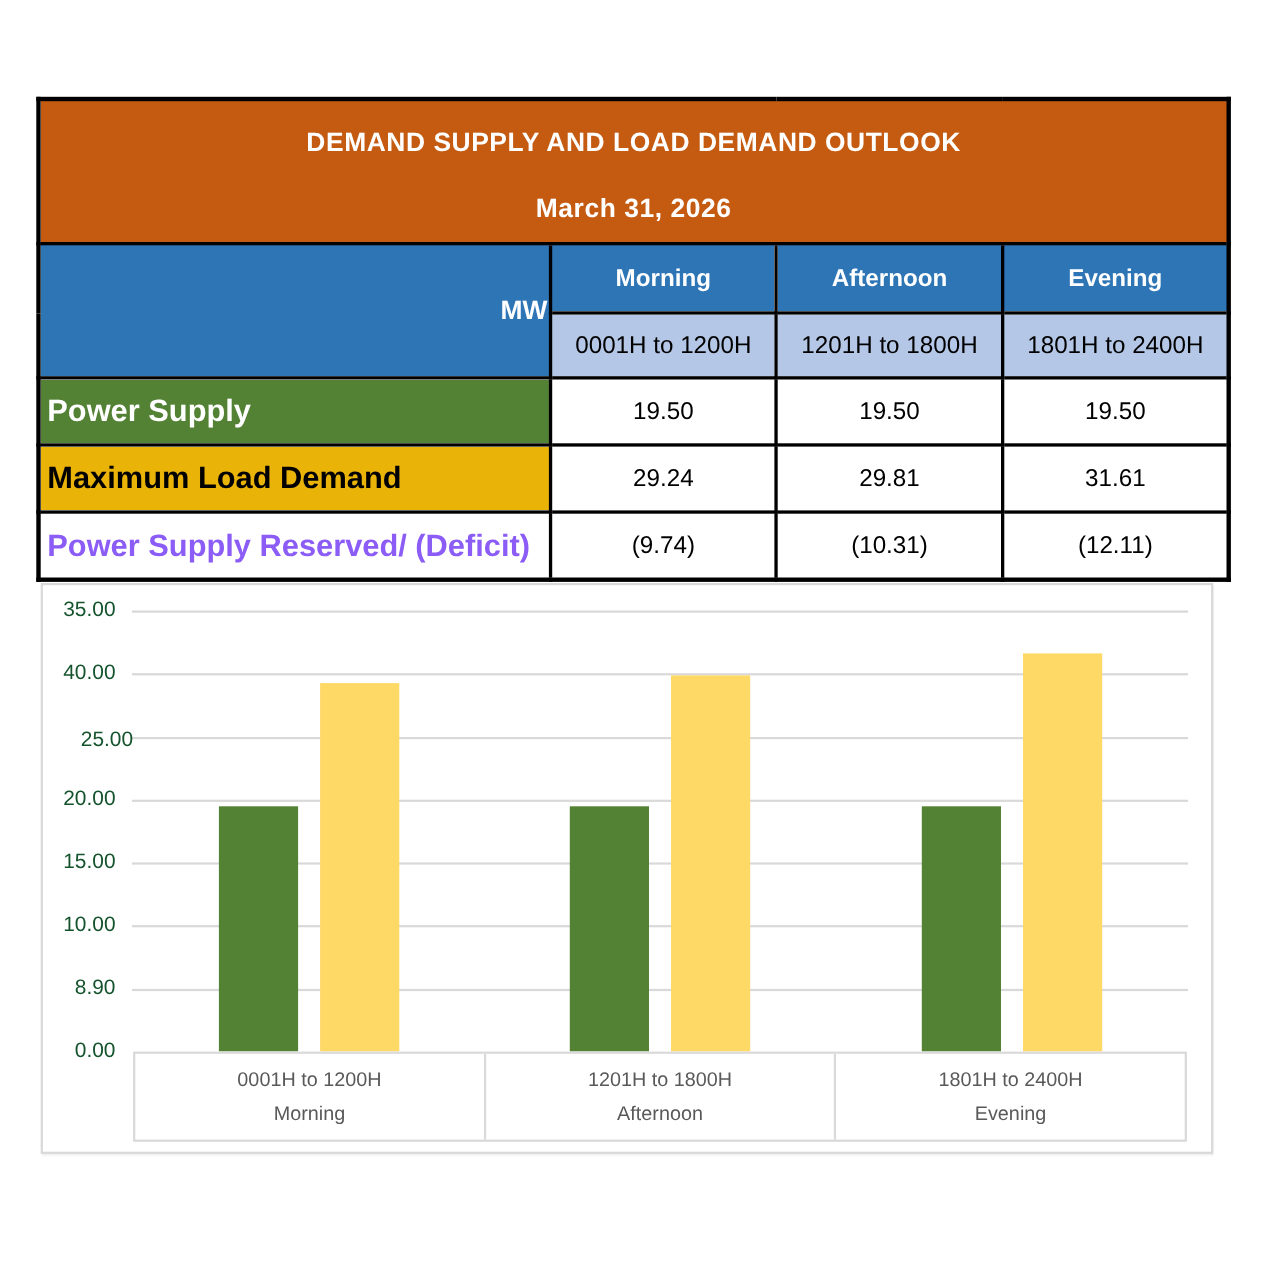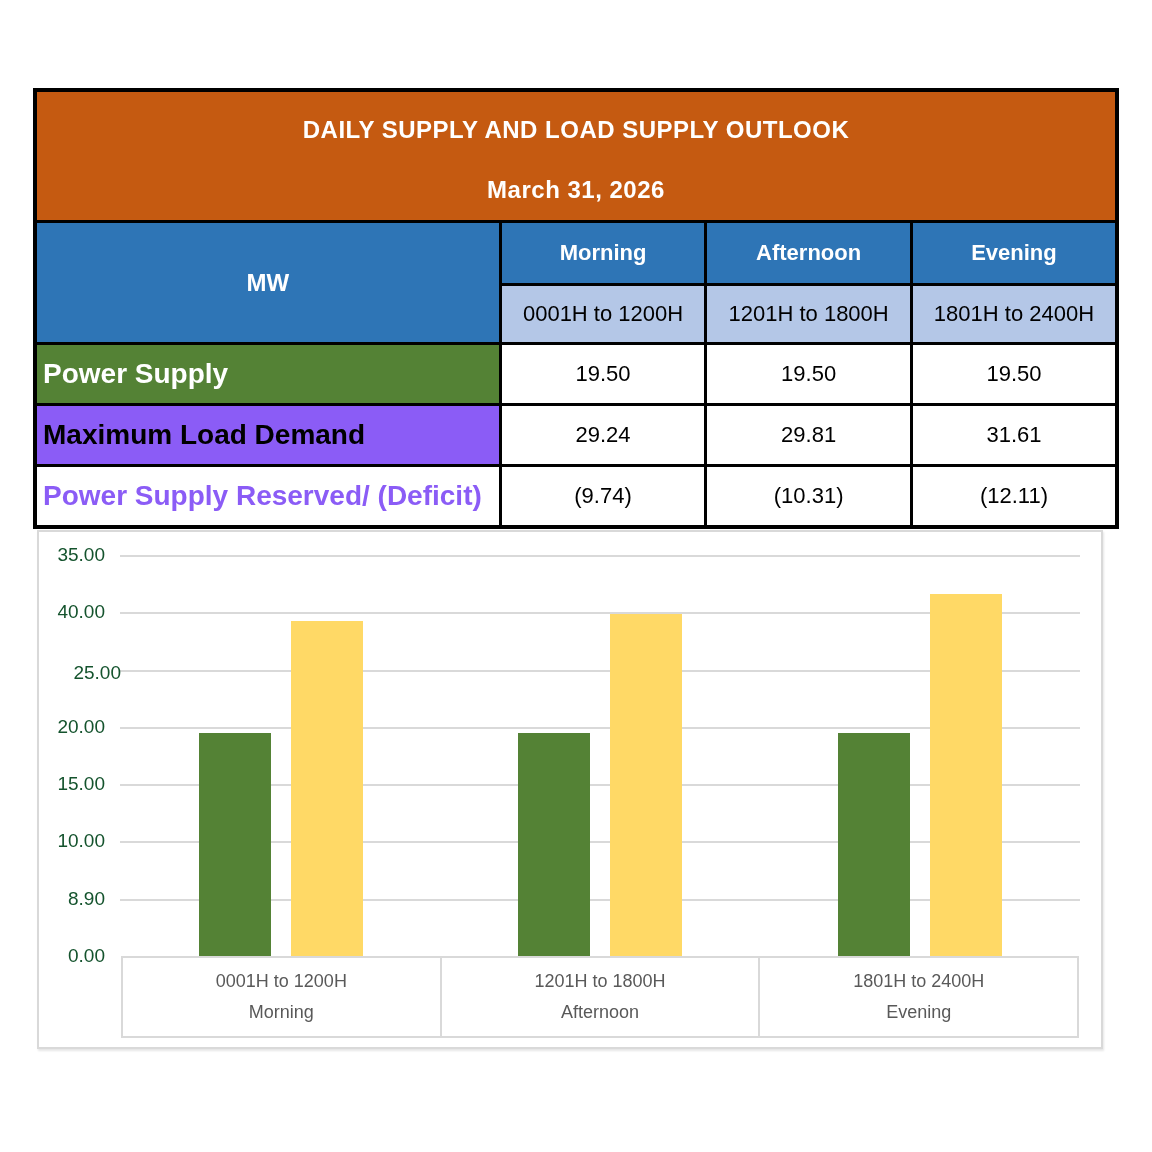--- a/index.html
+++ b/index.html
@@ -9,29 +9,29 @@
   
   table.report{position:absolute;left:33px;top:88px;width:1086px;
     border-collapse:collapse;table-layout:fixed;}
   table.report td{border:3px solid #000;overflow:hidden;}
   table.report{border:4px solid #000;}
   td.title-cell{background:#C55A11;height:128px;padding:0;}
   .title-inner{height:100%;display:flex;flex-direction:column;align-items:center;
     justify-content:space-between;padding:24px 0 16px 0;box-sizing:border-box;}
   .title-line{color:#fff;font-weight:bold;font-size:24px;letter-spacing:.5px;}
   td.mw-cell{background:#2E75B6;color:#fff;font-weight:bold;font-size:24px;
-    text-align:center;vertical-align:middle;}
+    text-align:right;vertical-align:middle;}
   td.period-cell{background:#2E75B6;color:#fff;font-weight:bold;font-size:22px;
     text-align:center;vertical-align:middle;height:58px;}
   td.range-cell{background:#B4C7E7;color:#000;font-size:22px;
     text-align:center;vertical-align:middle;height:54px;}
   td.row-label{font-weight:bold;font-size:28px;padding-left:6px;
     vertical-align:middle;height:56px;}
   td.row-label.supply{background:#548235;color:#fff;}
-  td.row-label.demand{background:#8b5cf6;color:#000;}
+  td.row-label.demand{background:#eab308;color:#000;}
   td.row-label.reserve{background:#fff;color:#8b5cf6;}
   td.value-cell{background:#fff;color:#000;font-size:22px;text-align:center;
     vertical-align:middle;height:56px;}
 
   
   .chart{position:absolute;left:37px;top:530px;width:1066px;height:519px;
     background:#fff;border:2px solid #D9D9D9;box-sizing:border-box;
     box-shadow:1px 2px 2px rgba(0,0,0,.10);}
   .plot{position:absolute;left:0;top:0;right:0;bottom:0;}
   .gridline{position:absolute;height:2px;background:#D9D9D9;}
@@ -54,21 +54,21 @@
     <colgroup>
       <col style="width:43%">
         <col style="width:19%">
         <col style="width:19%">
         <col style="width:19%">
     </colgroup>
     <tbody>
         <tr>
       <td class="title-cell" colspan="4">
         <div class="title-inner">
-          <div class="title-line">DAILY SUPPLY AND LOAD SUPPLY OUTLOOK</div>
+          <div class="title-line">DEMAND SUPPLY AND LOAD DEMAND OUTLOOK</div>
           <div class="title-line">March 31, 2026</div>
         </div>
       </td>
     </tr>
     <tr>
       <td class="mw-cell" rowspan="2">MW</td>
       <td class="period-cell">Morning</td>
       <td class="period-cell">Afternoon</td>
       <td class="period-cell">Evening</td>
     </tr>

